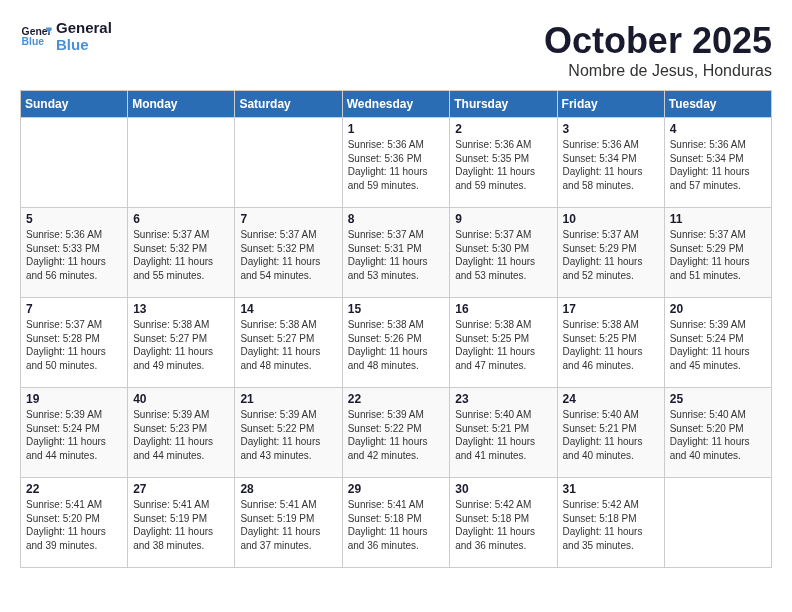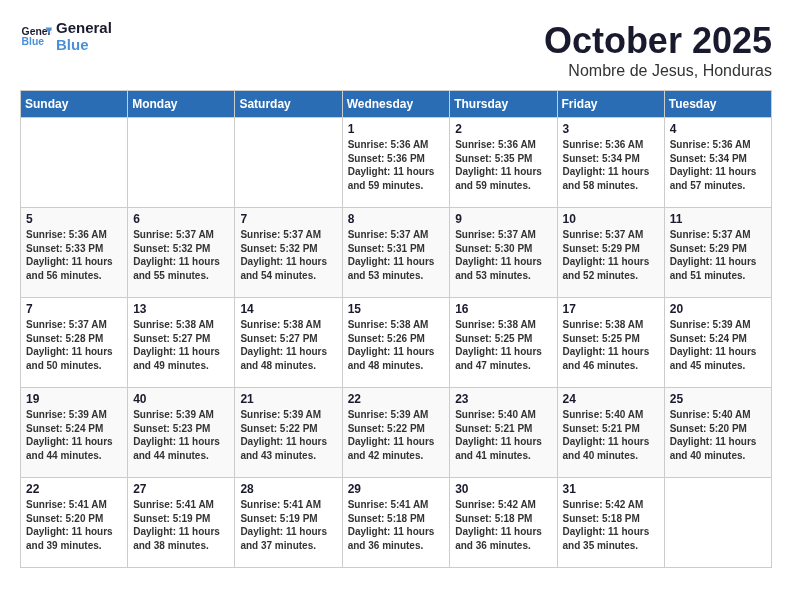--- a/index.html
+++ b/index.html
@@ -66,21 +66,20 @@
       font-weight: bold;
       font-size: 12px;
       color: #1a1a2e;
       display: block;
       margin-bottom: 2px;
     }
     .day-info {
       color: #333;
       font-size: 10px;
       line-height: 1.35;
-      font-weight: bold;
     }
     .empty-cell {
       background: #fff;
     }
     
     .row-even td { background: #f5f5f5; }
     .row-odd td { background: #ffffff; }
   </style>
 </head>
 <body>

